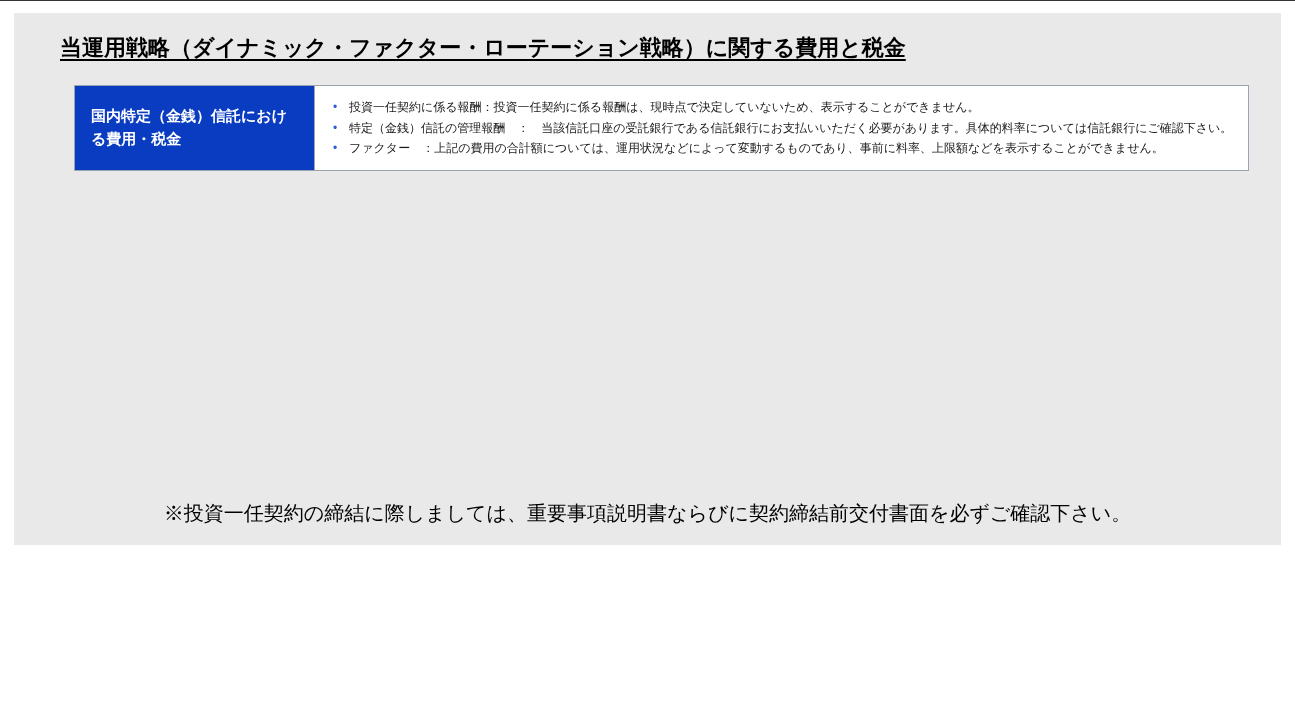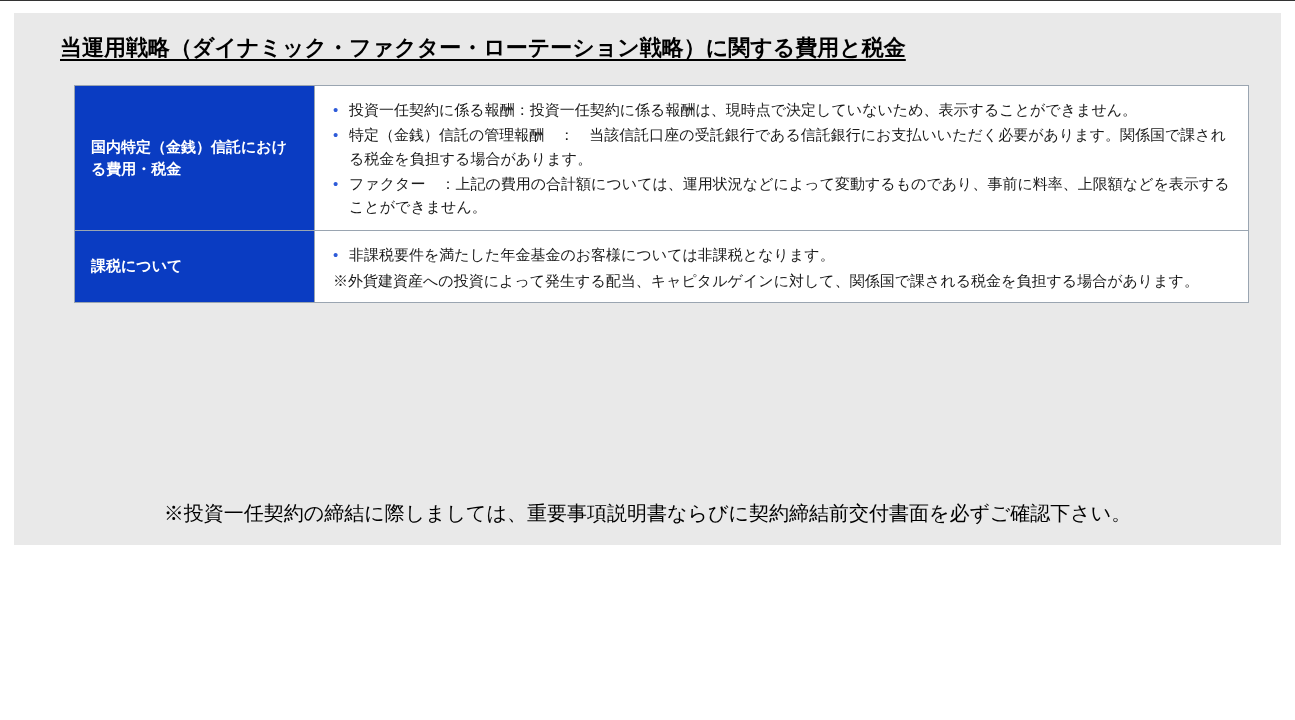--- a/index.html
+++ b/index.html
@@ -43,21 +43,21 @@
       text-align: left;
       vertical-align: middle;
       padding: 12px 16px;
       width: 240px;
       border: 1px solid #9aa5b1;
       line-height: 1.5;
     }
     .td {
       background: #ffffff;
       color: #1a1a1a;
-      font-size: 15px;
+      font-size: 12px;
       padding: 10px 14px;
       border: 1px solid #9aa5b1;
       line-height: 1.55;
       vertical-align: middle;
     }
     .bullet-list { list-style: none; padding: 0; margin: 0; }
     .bullet-list li {
       position: relative;
       padding-left: 20px;
       margin: 2px 0;
@@ -86,31 +86,22 @@
 <div class="page">
   <h1 class="title">当運用戦略（ダイナミック・ファクター・ローテーション戦略）に関する費用と税金</h1>
 
   <table class="table">
     <tbody>
         <tr>
       <td class="th">国内特定（金銭）信託における費用・税金</td>
       <td class="td">
         <ul class="bullet-list">
           <li>投資一任契約に係る報酬：投資一任契約に係る報酬は、現時点で決定していないため、表示することができません。</li>
-          <li>特定（金銭）信託の管理報酬　：　当該信託口座の受託銀行である信託銀行にお支払いいただく必要があります。関係国で課される税金を負担する場合があります。</li>
+          <li>特定（金銭）信託の管理報酬　：　当該信託口座の受託銀行である信託銀行にお支払いいただく必要があります。具体的料率については信託銀行にご確認下さい。</li>
           <li>ファクター　：上記の費用の合計額については、運用状況などによって変動するものであり、事前に料率、上限額などを表示することができません。</li>
         </ul>
-      </td>
-    </tr>
-    <tr>
-      <td class="th">課税について</td>
-      <td class="td">
-        <ul class="bullet-list">
-          <li>非課税要件を満たした年金基金のお客様については非課税となります。</li>
-        </ul>
-        <div class="note">※外貨建資産への投資によって発生する配当、キャピタルゲインに対して、関係国で課される税金を負担する場合があります。</div>
       </td>
     </tr>
   </tbody>
     </table>
 
   <div class="footer-note">※投資一任契約の締結に際しましては、重要事項説明書ならびに契約締結前交付書面を必ずご確認下さい。</div>
 </div>
 
 </body></html>

